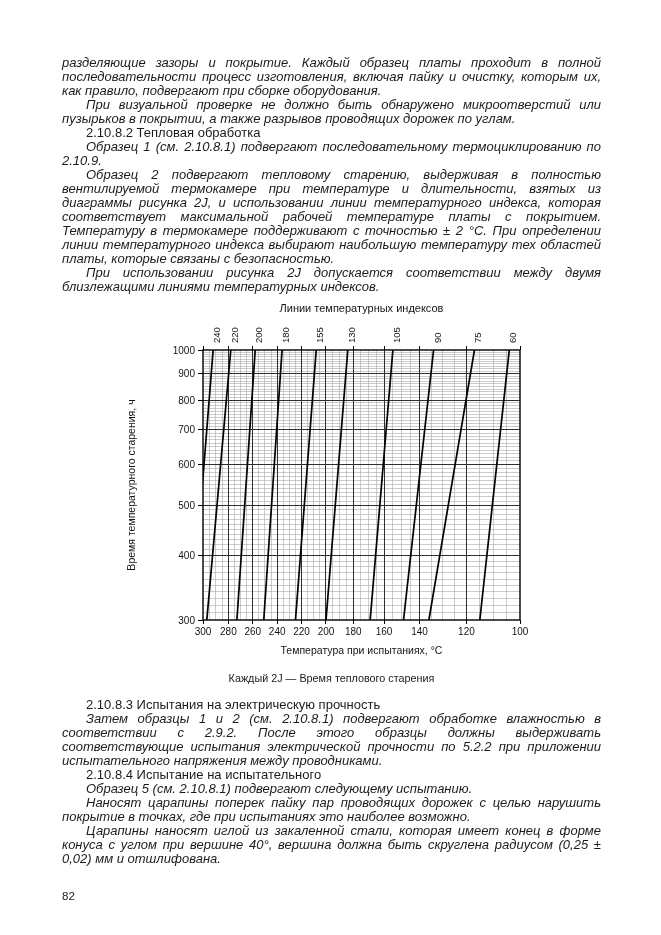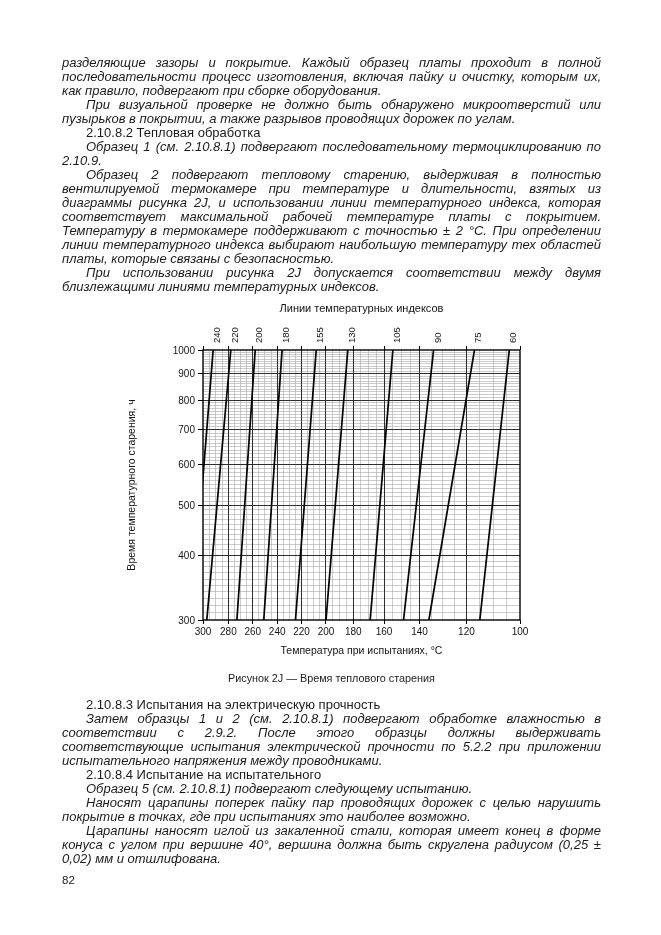--- a/index.html
+++ b/index.html
@@ -10,21 +10,21 @@
   .page{padding:56px 60px 0 62px;}
   .doc-header{font-weight:bold;font-size:11.5px;margin:0 0 21px 0;letter-spacing:0.2px;}
   .para{font-size:13px;line-height:14px;margin:0;text-align:justify;
         font-style:italic;text-indent:24px;}
   .para.heading{font-style:normal;}
   .para.noindent{text-indent:0;}
   .figure{margin-top:4px;text-align:center;}
   .figure svg{display:block;margin:0 auto;}
   svg text{font-family:"Liberation Sans",sans-serif;fill:#141414;}
   .caption{font-style:normal;font-size:10.8px;text-align:center;margin:10px 0 14px 0;}
-  .pagenum{font-size:11.5px;font-style:normal;margin-top:8px;}
+  .pagenum{font-size:11.5px;font-style:normal;margin-top:24px;}
 </style>
 </head>
 <body>
 
 <div class="page">
 
   <div>
       <p class="para noindent">разделяющие зазоры и покрытие. Каждый образец платы проходит в полной последовательности процесс изготовления, включая пайку и очистку, которым их, как правило, подвергают при сборке оборудования.</p>
       <p class="para">При визуальной проверке не должно быть обнаружено микроотверстий или пузырьков в покрытии, а также разрывов проводящих дорожек по углам.</p>
       <p class="para heading">2.10.8.2 Тепловая обработка</p>
@@ -231,21 +231,21 @@
           <text x="80" y="102.04162771647316" font-size="10" text-anchor="end" dominant-baseline="central">800</text>
           <text x="80" y="75.62789186383645" font-size="10" text-anchor="end" dominant-baseline="central">900</text>
           <text x="80" y="52" font-size="10" text-anchor="end" dominant-baseline="central">1000</text>
         </g>
         <text x="246.5" y="14" font-size="11" text-anchor="middle">Линии температурных индексов</text>
         <text x="246.5" y="356" font-size="10.5" text-anchor="middle">Температура при испытаниях, °С</text>
         <text x="20" y="187" font-size="10.5" text-anchor="middle" transform="rotate(-90 20 187)">Время температурного старения, ч</text>
       </svg>
   </div>
 
-  <p class="caption">Рисунок 2J — Время теплового старения</p>
+  <p class="caption">Каждый 2J — Время теплового старения</p>
 
   <div>
       <p class="para heading">2.10.8.3 Испытания на электрическую прочность</p>
       <p class="para">Затем образцы 1 и 2 (см. 2.10.8.1) подвергают обработке влажностью в соответствии с 2.9.2. После этого образцы должны выдерживать соответствующие испытания электрической прочности по 5.2.2 при приложении испытательного напряжения между проводниками.</p>
       <p class="para heading">2.10.8.4 Испытание на испытательного</p>
       <p class="para">Образец 5 (см. 2.10.8.1) подвергают следующему испытанию.</p>
       <p class="para">Наносят царапины поперек пайку пар проводящих дорожек с целью нарушить покрытие в точках, где при испытаниях это наиболее возможно.</p>
       <p class="para">Царапины наносят иглой из закаленной стали, которая имеет конец в форме конуса с углом при вершине 40°, вершина должна быть скруглена радиусом (0,25 ± 0,02) мм и отшлифована.</p>
     </div>
 

